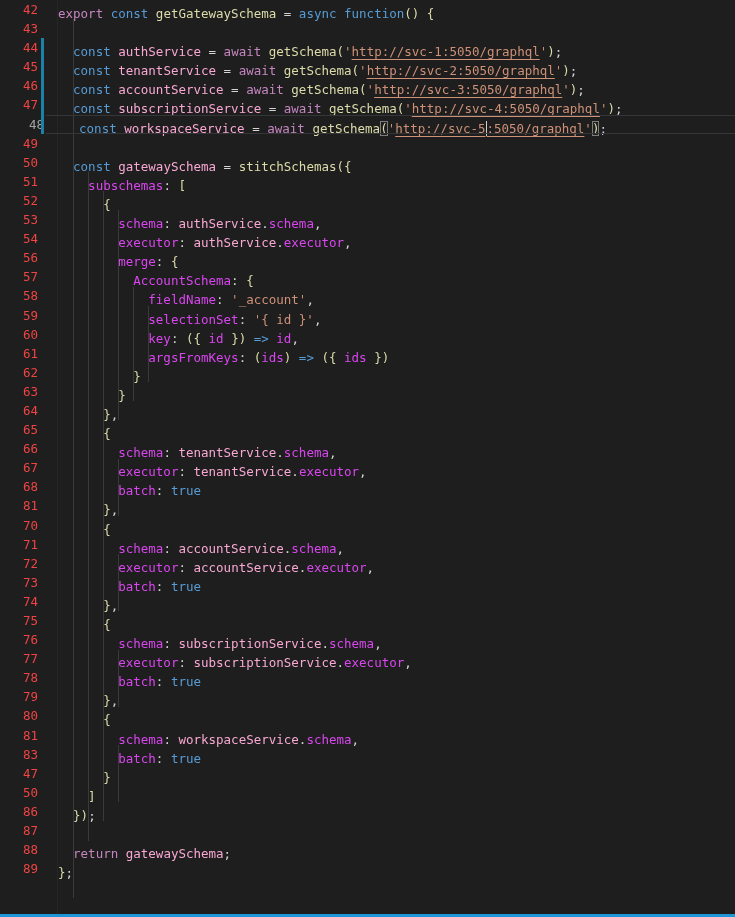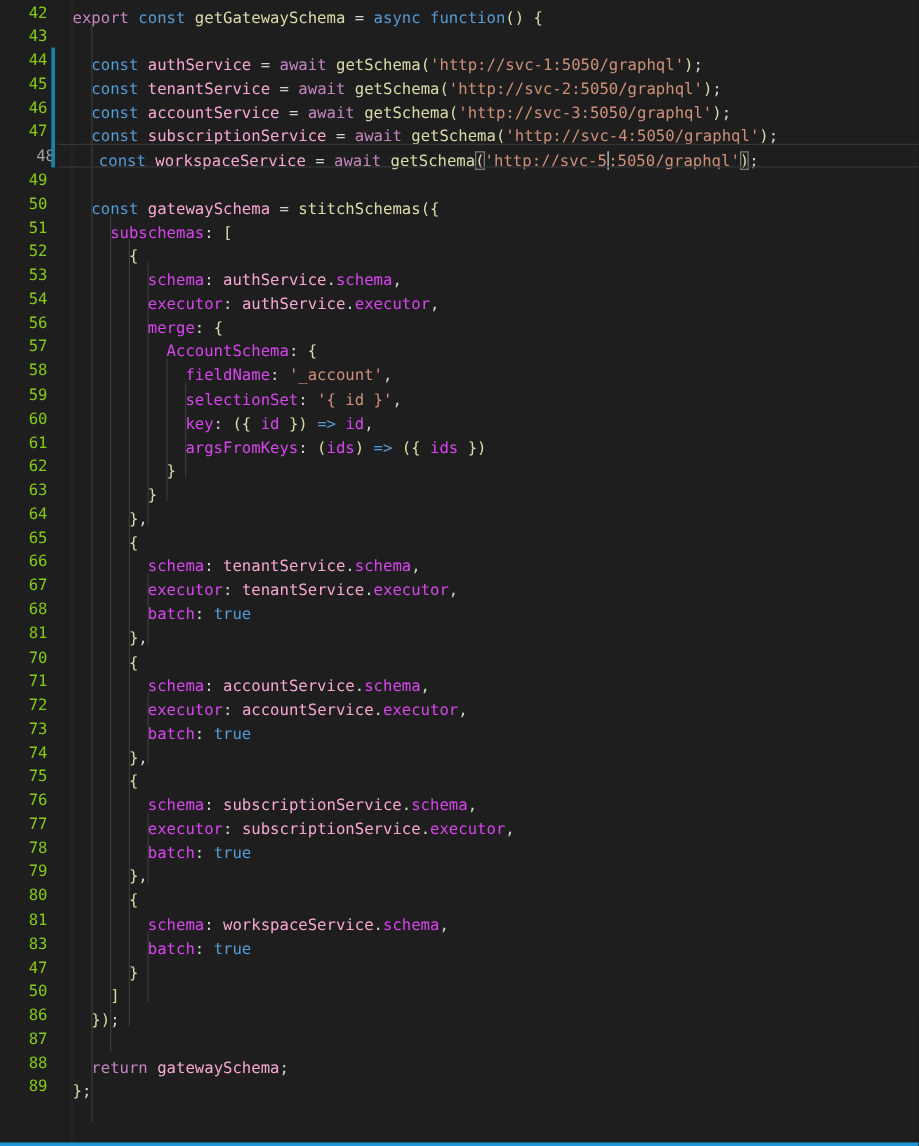--- a/index.html
+++ b/index.html
@@ -3,30 +3,30 @@
 <meta charset="utf-8">
 <style>
   html,body{margin:0;padding:0;background:#1e1e1e;}
   .editor{
     position:relative;width:735px;height:917px;background:#1e1e1e;overflow:hidden;
     font-family:"DejaVu Sans Mono","Liberation Mono",monospace;font-size:12.5px;
   }
   .layer{position:absolute;inset:0;pointer-events:none;}
   .rows{position:absolute;inset:0;}
   .row{display:flex;height:19.104px;line-height:19.104px;position:relative;}
-  .num{flex:0 0 38px;width:38px;text-align:right;color:#84cc16;user-select:none;}
+  .num{flex:0 0 38px;width:38px;text-align:right;color:#ef4444;user-select:none;}
   .row.active .num{color:#a3a3a3;padding-left:6px;}
   .code{margin:0;padding:4px 0 0 20px;white-space:pre;color:#d4d4d4;font:inherit;line-height:inherit;}
   .t-kw1{color:#c586c0;}
   .t-kw2{color:#569cd6;}
   .t-fn{color:#dcdcaa;}
   .t-var{color:#f9a8d4;}
   .t-prop{color:#d946ef;}
   .t-str{color:#ce9178;}
-  .t-lnk{color:#ce9178;text-underline-offset:2.5px;text-decoration-thickness:1px;}
+  .t-lnk{color:#ce9178;text-decoration:underline;text-underline-offset:2.5px;text-decoration-thickness:1px;}
   .t-br{color:#dcdcaa;}
   .t-pun{color:#d4d4d4;}
   .t-box{color:#dcdcaa;outline:1px solid #7d7d7d;outline-offset:-1px;}
   .cursor{display:inline-block;width:0;height:15px;border-left:1.5px solid #cfcfcf;vertical-align:-3px;}
   .guide{position:absolute;width:1px;background:#3a3a3a;}
   .git-bar{position:absolute;left:41px;width:3px;background:#1b81a8;}
   .gutter-sep{position:absolute;left:57px;top:0;bottom:0;width:1px;background:#262626;}
   .curline{position:absolute;left:46px;right:0;box-sizing:border-box;border-top:1px solid #343638;border-bottom:1px solid #343638;}
   .bottom-border{position:absolute;left:0;right:0;bottom:0;height:3px;background:#1e95d7;}
 </style>

